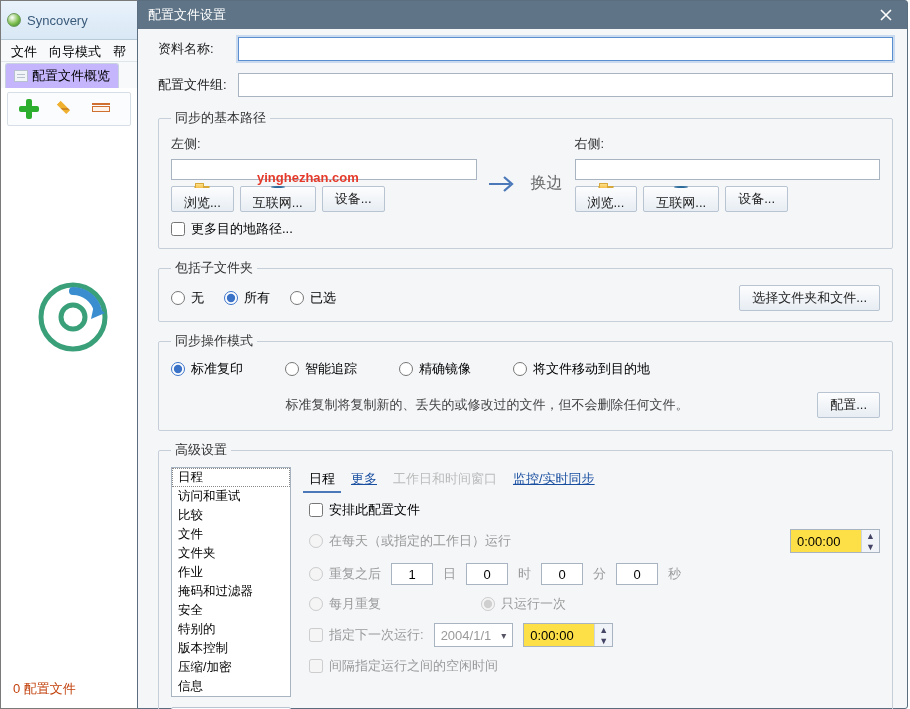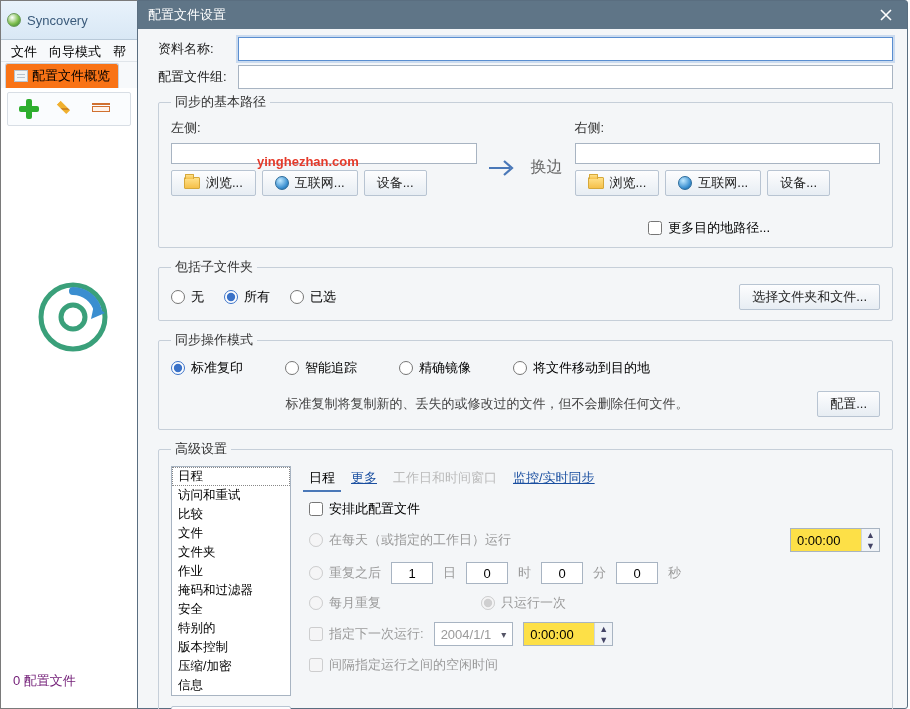--- a/index.html
+++ b/index.html
@@ -5,65 +5,65 @@
 * { margin: 0; padding: 0; box-sizing: border-box; font-family: "Microsoft YaHei", Tahoma, sans-serif; font-size: 13px; }
 body { background: #fff; width: 910px; height: 709px; position: relative; overflow: hidden; }
 
 
 .main-win { position: absolute; left: 0; top: 0; width: 138px; height: 709px; background: #fff; border: 1px solid #7a7a7a; }
 .main-title { height: 39px; background: linear-gradient(#e8f2fb,#d9e8f5); display: flex; align-items: center; padding: 0 6px; gap: 6px; border-bottom: 1px solid #b8c9d8; color: #3a5a7a; }
 .main-title .logo { width: 14px; height: 14px; border-radius: 50%; background: radial-gradient(circle at 35% 30%, #fff, #7fbf4f 55%, #2b7a2b); border: 1px solid #6a9a5a; }
 .menubar { height: 22px; display: flex; gap: 4px; padding: 2px 6px; background: #f7f9fb; border-bottom: 1px solid #e0e5ea; }
 .menubar span { padding: 1px 4px; }
 .tabbar { height: 26px; display: flex; align-items: flex-end; padding: 2px 4px 0; background: #f7f9fb; }
-.tab { display: flex; align-items: center; gap: 4px; padding: 3px 8px; background: #f97316; border: 1px solid #c8d2de; border-bottom: none; border-radius: 3px 3px 0 0; }
+.tab { display: flex; align-items: center; gap: 4px; padding: 3px 8px; background: #c4b5fd; border: 1px solid #c8d2de; border-bottom: none; border-radius: 3px 3px 0 0; }
 .tabicon { width: 14px; height: 12px; background: #f2f5f8; border: 1px solid #b8c2ce; position: relative; }
 .tabicon::before,.tabicon::after{content:"";position:absolute;left:2px;right:2px;height:1px;background:#b8c2ce;}
 .tabicon::before{top:3px;} .tabicon::after{top:6px;}
 .toolbar { height: 34px; border: 1px solid #d8dee5; margin: 4px 6px; display: flex; align-items: center; gap: 10px; padding: 0 8px; background: #fafcfe; border-radius: 2px; }
 .tb-btn { width: 26px; height: 26px; display: flex; align-items: center; justify-content: center; }
 .plus { position: relative; width: 20px; height: 20px; }
 .plus::before,.plus::after{content:"";position:absolute;background:#2eae2e;border-radius:2px;}
 .plus::before{left:7px;top:0;width:6px;height:20px;}
 .plus::after{top:7px;left:0;height:6px;width:20px;}
 .pencil { width: 18px; height: 18px; background: linear-gradient(135deg,#f0b030 45%,#d08820 45% 55%,#f0b030 55%); transform: rotate(45deg); clip-path: polygon(0 35%,75% 35%,75% 65%,0 65%); }
 .tb3 { width: 18px; height: 6px; border: 1px solid #d07030; background: #fff3ea; position: relative; }
 .tb3::before{content:"";position:absolute;left:-1px;top:-4px;width:18px;height:2px;background:#d07030;}
 
 .app-body { position: absolute; left: 6px; top: 110px; right: 6px; bottom: 30px; }
 .big-icon { position: absolute; left: 30px; top: 170px; }
-.footer { position: absolute; left: 0; bottom: 12px; height: 30px; display: flex; align-items: center; padding: 0 12px; color: #701a75; }
+.footer { position: absolute; left: 0; bottom: 4px; height: 30px; display: flex; align-items: center; padding: 0 12px; color: #c2410c; }
 
 
 .dlg { position: absolute; left: 137px; top: 0; width: 771px; height: 709px; background: #f4f6f8; border: 1px solid #5a6e80; border-left-width: 1px; border-radius: 0 3px 3px 0; }
 .dlg-title { height: 28px; background: #5f7587; color: #fff; display: flex; align-items: center; padding: 0 10px; }
 .dlg-title .filler { flex: 1; }
 .close-x { width: 22px; height: 22px; display: flex; align-items: center; justify-content: center; font-size: 15px; color: #fff; }
 .dlg-body { padding: 8px 14px 8px 20px; }
 
-.row { display: flex; align-items: center; margin-bottom: 4px; }
+.row { display: flex; align-items: center; margin-bottom: 12px; }
 .lbl-col { width: 80px; text-align: left; color: #222; padding-right: 8px; white-space: nowrap; }
 .txt { flex: 1; height: 24px; border: 1px solid #a8b4c2; background: #fff; padding: 2px 6px; outline: none; }
 .txt.focused { border-color: #5a8ed0; box-shadow: 0 0 0 2px rgba(80,140,210,.25); }
 
 fieldset { border: 1px solid #c6cfd9; border-radius: 2px; padding: 8px 12px 10px; margin-bottom: 10px; position: relative; }
 legend { padding: 0 4px; color: #333; font-size: 13px; }
 
 .paths-top { display: flex; align-items: center; gap: 8px; }
 .path-col { flex: 1; display: flex; flex-direction: column; gap: 6px; }
 .side-lbl { color: #333; }
 .arrow { width: 34px; display: flex; align-items: center; justify-content: center; margin-top: 20px; }
 .arrow svg { stroke: #4a78b8; }
 .swap { color: #666; font-size: 16px; padding: 2px 4px; margin-top: 20px; }
 .btns-row { display: flex; gap: 6px; flex-wrap: wrap; align-items: center; }
-.wbtn { height: 26px; background: linear-gradient(#fdfdfe,#e7edf3); border: 1px solid #b8c4d2; border-radius: 2px; display: inline-flex; align-items: center; justify-content: center; gap: 6px; padding: 12px 12px; cursor: default; color: #222; white-space: nowrap; }
+.wbtn { height: 26px; background: linear-gradient(#fdfdfe,#e7edf3); border: 1px solid #b8c4d2; border-radius: 2px; display: inline-flex; align-items: center; justify-content: center; gap: 6px; padding: 12px 12px; cursor: default; color: #222; white-space: nowrap; flex-direction: column; }
 .wbtn .ficon { width: 16px; height: 12px; background: linear-gradient(#ffe18a,#f5c04a); border: 1px solid #d6a83a; border-radius: 1px; position: relative; }
 .wbtn .ficon::before{content:"";position:absolute;left:0;top:-4px;width:7px;height:4px;background:linear-gradient(#ffe18a,#f5c04a);border:1px solid #d6a83a;border-bottom:none;border-radius:1px 1px 0 0;}
 .wbtn .globe { width: 14px; height: 14px; border-radius: 50%; background: radial-gradient(circle at 35% 30%,#bfe8ff,#3a8fd0 65%,#1a5a90); border: 1px solid #2a6a9a; }
-.more-dest { display: flex; align-items: center; gap: 6px; margin-top: 23px; justify-content: flex-end; padding-right: 110px; }
+.more-dest { display: flex; align-items: center; gap: 6px; margin-top: 8px; justify-content: flex-start; padding-right: 110px; }
 
 .two-col { display: flex; gap: 16px; }
 .two-col fieldset { flex: 1; }
 .copy-route { display: flex; gap: 40px; align-items: center; }
 .sub-include { display: flex; gap: 20px; align-items: center; }
 .sel-btn { margin-left: auto; }
 
 .modes { display: flex; align-items: center; gap: 42px; padding: 2px 0 6px; }
 .mode-desc { display: flex; align-items: center; gap: 14px; padding: 8px 0 2px; }
 .desc-text { flex: 1; text-align: center; color: #444; }

